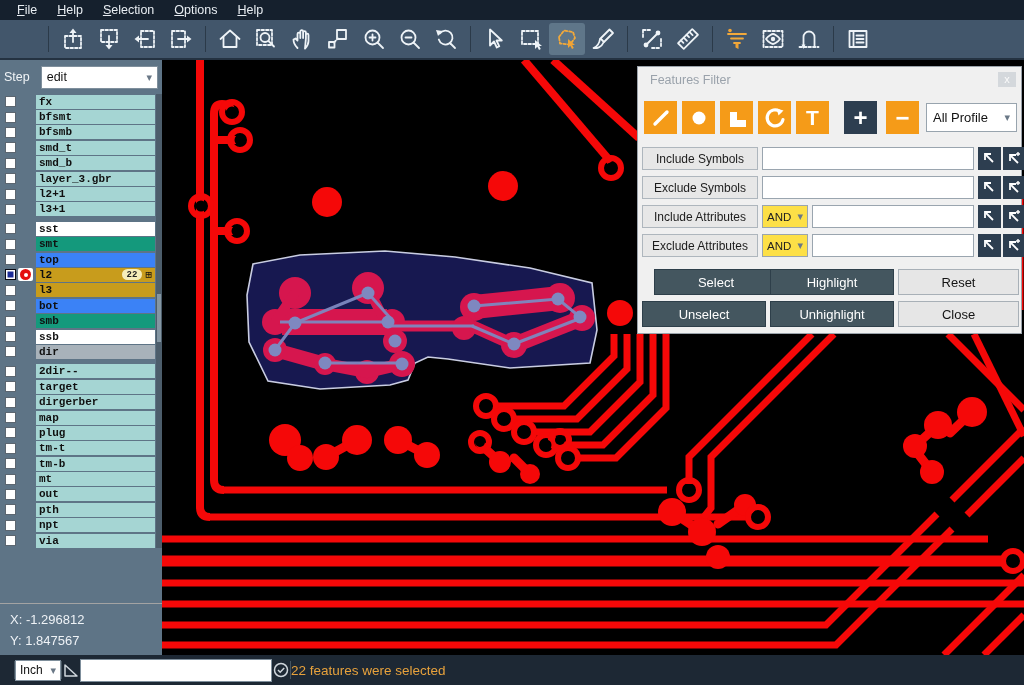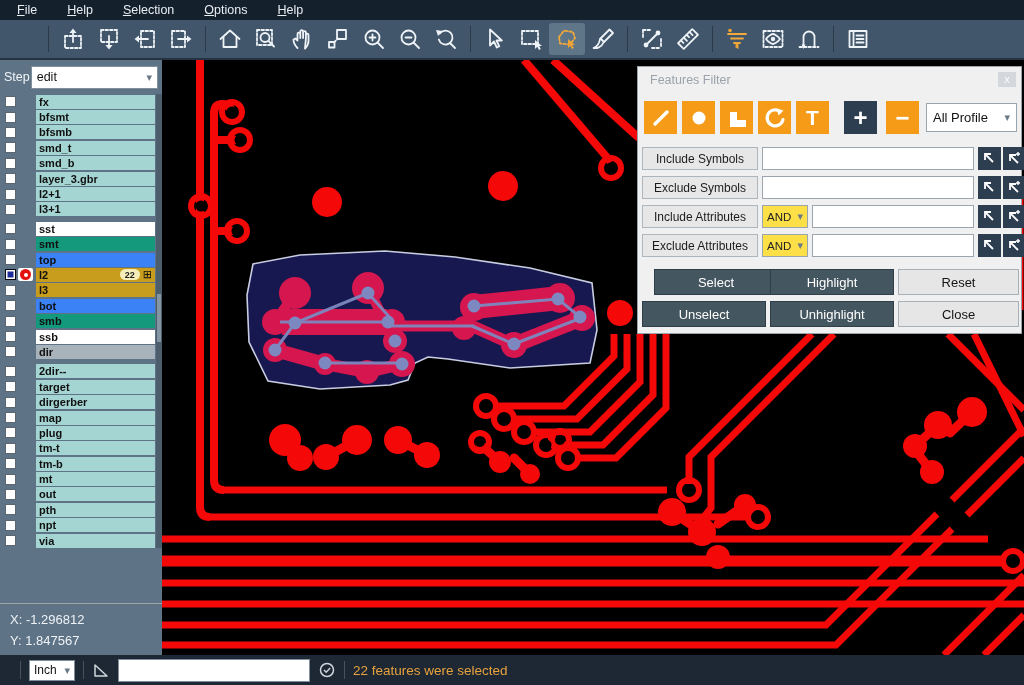--- a/index.html
+++ b/index.html
@@ -2,21 +2,21 @@
 <html><head>
 <meta charset="utf-8">
 <style>
   * { margin:0; padding:0; box-sizing:border-box; }
   html,body { width:1024px; height:685px; overflow:hidden; background:#000;
     font-family:"Liberation Sans", sans-serif; }
   #app { position:relative; width:1024px; height:685px; }
 
   
   #menubar { position:absolute; left:0; top:0; width:1024px; height:20px;
-    background:#15202d; display:flex; align-items:center; padding-left:8px; gap:12px; }
+    background:#15202d; display:flex; align-items:center; padding-left:8px; gap:2px; }
   .menu-item { display:inline-block; color:#e8edf2; font-size:12.5px; padding:2px 9px; cursor:default; }
   .menu-item::first-letter { text-decoration:underline; }
 
   
   #toolbar { position:absolute; left:0; top:20px; width:1024px; height:40px;
     background:#42566b; border-bottom:2px solid #243241;
     display:flex; align-items:center; padding-left:6px; }
   .tbtn { width:36px; height:32px; display:flex; align-items:center; justify-content:center;
     border-radius:3px; flex:0 0 auto; }
   .tbtn svg { width:26px; height:26px; }
@@ -24,27 +24,27 @@
   .tsep { width:1px; height:26px; background:#2b3a49; margin:0 6px; flex:0 0 auto; }
   .ic { stroke:#eef3f7; stroke-width:1.8; fill:none; stroke-linecap:round; stroke-linejoin:round; }
   .icf { fill:#eef3f7; stroke:none; }
   .ico { stroke:#f2a93b; stroke-width:1.8; fill:none; stroke-linecap:round; stroke-linejoin:round; }
   .icof { fill:#f0a335; stroke:none; }
   .dash { stroke-dasharray:2.5 2; }
 
   
   #sidebar { position:absolute; left:0; top:60px; width:162px; height:595px;
     background:#5e7486; }
-  .step-row { height:34px; display:flex; align-items:center; padding:0 4px; gap:1px; }
+  .step-row { height:34px; display:flex; align-items:center; padding:0 4px; gap:11px; }
   .step-label { color:#f0f4f7; font-size:12.5px; }
   .step-select { flex:1; height:23px; background:#fff; border:1px solid #7f8f9c;
     display:flex; align-items:center; justify-content:space-between; padding:0 5px;
     font-size:12.5px; color:#111; }
   .chev { color:#6a7886; font-size:11px; line-height:1; }
-  #layer-list { position:relative; width:162px; }
+  #layer-list { position:relative; width:162px;font-family:Liberation Mono, monospace; }
   .layer-row { display:flex; align-items:center; height:15.4px; }
   .layer-cb { width:11px; height:11px; background:#fff; border:1px solid #5c6670;
     margin-left:5px; flex:0 0 auto; }
   .layer-cb.sel { background:#1a2a96; border:1px solid #0a0a12; box-shadow:inset 0 0 0 1.5px #fff; }
   .layer-ind { width:15px; height:13px; margin-left:2px; flex:0 0 auto;
     display:flex; align-items:center; justify-content:center; }
   .layer-ind.on { background:#fff; border-radius:2px; }
   .reddot { width:11px; height:11px; border-radius:50%; background:#e40f0f; position:relative; display:block; }
   .reddot::after { content:""; position:absolute; left:3.5px; top:3.5px; width:4px; height:4px;
     border-radius:50%; background:#fff; }
@@ -98,21 +98,21 @@
   .pick-btn { position:absolute; top:0; width:23px; height:23px; background:#2d3e50;
     display:flex; align-items:center; justify-content:center; }
   .pick-btn svg { width:17px; height:17px; }
   .act-btn { position:absolute; height:26px; display:flex; align-items:center; justify-content:center;
     font-size:13px; }
   .act-dark { background:#44565f; border:1px solid #2e3f4a; color:#fff; }
   .act-light { background:#e6e6e6; border:1px solid #a8b0b7; color:#141414; }
 
   
   #statusbar { position:absolute; left:0; top:655px; width:1024px; height:30px;
-    background:#1d2834; display:flex; align-items:center; padding-left:20px; gap:8px; }
+    background:#1d2834; display:flex; align-items:center; padding-left:14px; }
   .ssep { width:1px; height:18px; background:#44535f; }
   .unit-sel { width:46px; height:21px; background:#fff; border:1px solid #7f8f9c;
     display:flex; align-items:center; justify-content:space-between; padding:0 4px;
     font-size:12px; color:#111; }
   .cmd-input { width:192px; height:23px; background:#fff; border:1px solid #7f8f9c;
     font-size:12px; padding:0 5px; color:#111; font-family:"Liberation Sans",sans-serif; }
   .status-msg { color:#e8a23c; font-size:13.5px; }
   .sicon svg { display:block; }
 </style>
 </head>

